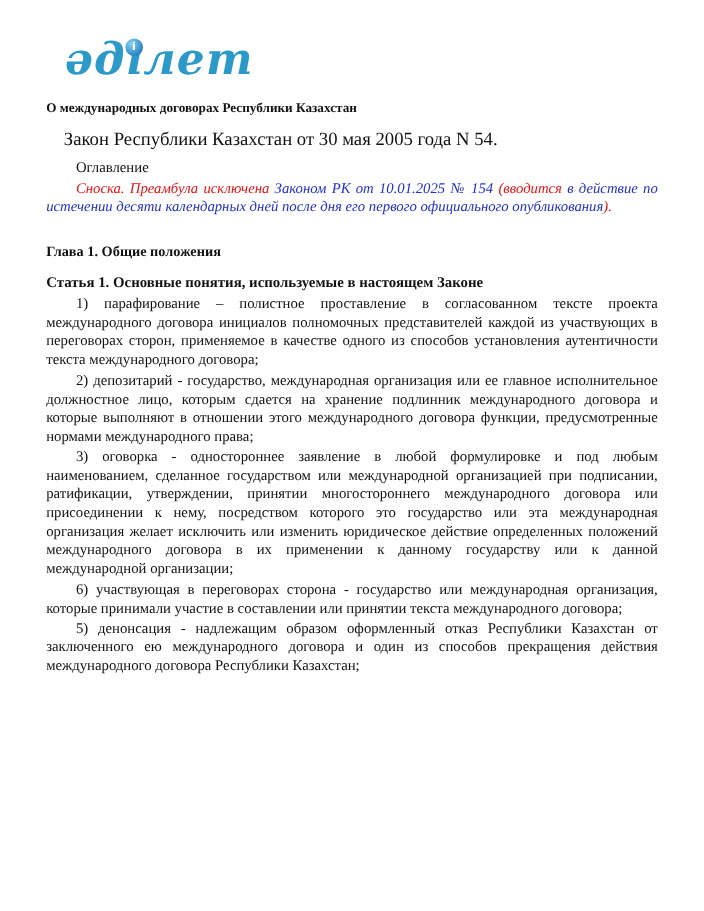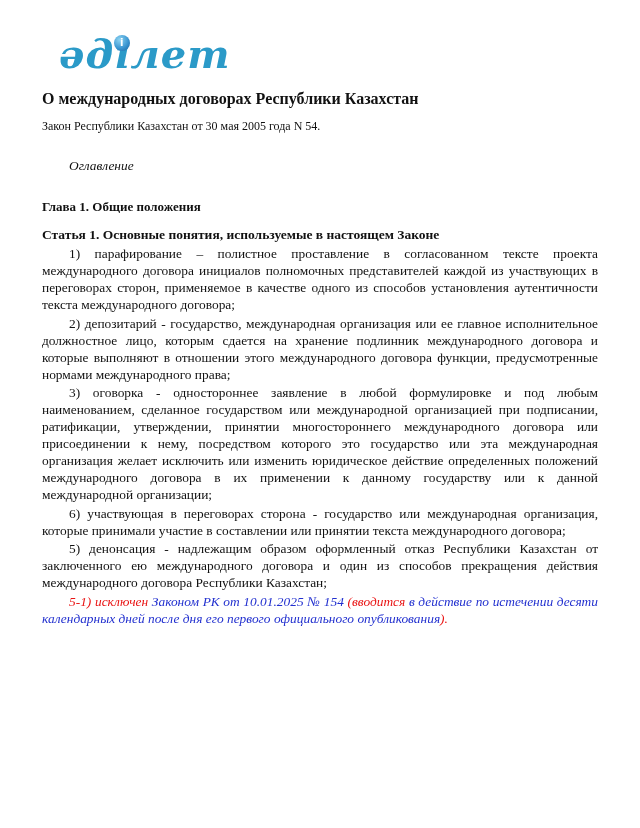--- a/index.html
+++ b/index.html
@@ -23,24 +23,24 @@
     font-size:40px;color:var(--logo);letter-spacing:1px;margin-left:17px;
   }
   .logo-i{position:relative;display:inline-block;}
   .logo-dot{
     position:absolute;top:1px;left:0px;width:16px;height:16px;border-radius:50%;
     background:radial-gradient(circle at 35% 30%, #8ed4f2 0%, #3c97d2 55%, #135f9e 100%);
     color:#fff;font-family:"DejaVu Sans",sans-serif;font-style:normal;font-weight:700;
     font-size:10px;line-height:16px;text-align:center;
   }
 
-  .doc-title{font-size:16px;font-weight:700;margin:16px 0 0 0;line-height:17px;}
-  .doc-subtitle{font-size:12px;margin:11px 0 0 0;line-height:17px;}
+  .doc-title{font-size:12px;font-weight:700;margin:16px 0 0 0;line-height:17px;}
+  .doc-subtitle{font-size:17px;margin:11px 0 0 16px;line-height:17px;}
 
-  .toc{font-size:13.4px;margin:22px 0 0 0;line-height:17px;text-indent:27px;font-style:italic;}
+  .toc{font-size:13.4px;margin:8px 0 0 0;line-height:17px;text-indent:27px;}
   .toc-link{color:#111111;text-decoration:none;cursor:pointer;}
 
   .para{
     margin:0 0 1.5px 0;font-size:13.4px;line-height:17px;
     text-indent:27px;text-align:justify;
   }
   .footnote-para{font-style:italic;}
   .seg-normal{color:var(--ink);}
   .seg-red{color:var(--red);}
   .seg-link{color:var(--blue);text-decoration:none;cursor:pointer;}
@@ -58,27 +58,29 @@
   <div class="logo">
     <span>әд</span><span class="logo-i"><span class="logo-dot">i</span><span>ı</span></span><span>лет</span>
   </div>
 
   <h1 class="doc-title">О международных договорах Республики Казахстан</h1>
 
   <p class="doc-subtitle">Закон Республики Казахстан от 30 мая 2005 года N 54.</p>
 
   <p class="toc"><a class="toc-link" href="javascript:void(0)">Оглавление</a></p>
 
+  <div id="footnote">
+      <p class="para footnote-para"><span class="seg-red">Сноска. Преамбула исключена </span><a class="seg-link" href="javascript:void(0)">Законом РК от 10.01.2025 № 154</a><span class="seg-red"> (вводится </span><a class="seg-link" href="javascript:void(0)">в действие по истечении десяти календарных дней после дня его первого официального опубликования</a><span class="seg-red">).</span></p>
+    </div>
 
   <h2 class="chapter-heading">Глава 1. Общие положения</h2>
 
   <h3 class="article-heading">Статья 1. Основные понятия, используемые в настоящем Законе</h3>
 
   <div id="body-paragraphs">
       <p class="para"><span class="seg-normal">1) парафирование – полистное проставление в согласованном тексте проекта международного договора инициалов полномочных представителей каждой из участвующих в переговорах сторон, применяемое в качестве одного из способов установления аутентичности текста международного договора;</span></p>
       <p class="para"><span class="seg-normal">2) депозитарий - государство, международная организация или ее главное исполнительное должностное лицо, которым сдается на хранение подлинник международного договора и которые выполняют в отношении этого международного договора функции, предусмотренные нормами международного права;</span></p>
       <p class="para"><span class="seg-normal">3) оговорка - одностороннее заявление в любой формулировке и под любым наименованием, сделанное государством или международной организацией при подписании, ратификации, утверждении, принятии многостороннего международного договора или присоединении к нему, посредством которого это государство или эта международная организация желает исключить или изменить юридическое действие определенных положений международного договора в их применении к данному государству или к данной международной организации;</span></p>
       <p class="para"><span class="seg-normal">6) участвующая в переговорах сторона - государство или международная организация, которые принимали участие в составлении или принятии текста международного договора;</span></p>
       <p class="para"><span class="seg-normal">5) денонсация - надлежащим образом оформленный отказ Республики Казахстан от заключенного ею международного договора и один из способов прекращения действия международного договора Республики Казахстан;</span></p>
-      <p class="para footnote-para"><span class="seg-red">5-1) исключен </span><a class="seg-link" href="javascript:void(0)">Законом РК от 10.01.2025 № 154</a><span class="seg-red"> (вводится </span><a class="seg-link" href="javascript:void(0)">в действие по истечении десяти календарных дней после дня его первого официального опубликования</a><span class="seg-red">).</span></p>
     </div>
 
 </div>
 
 </body></html>

